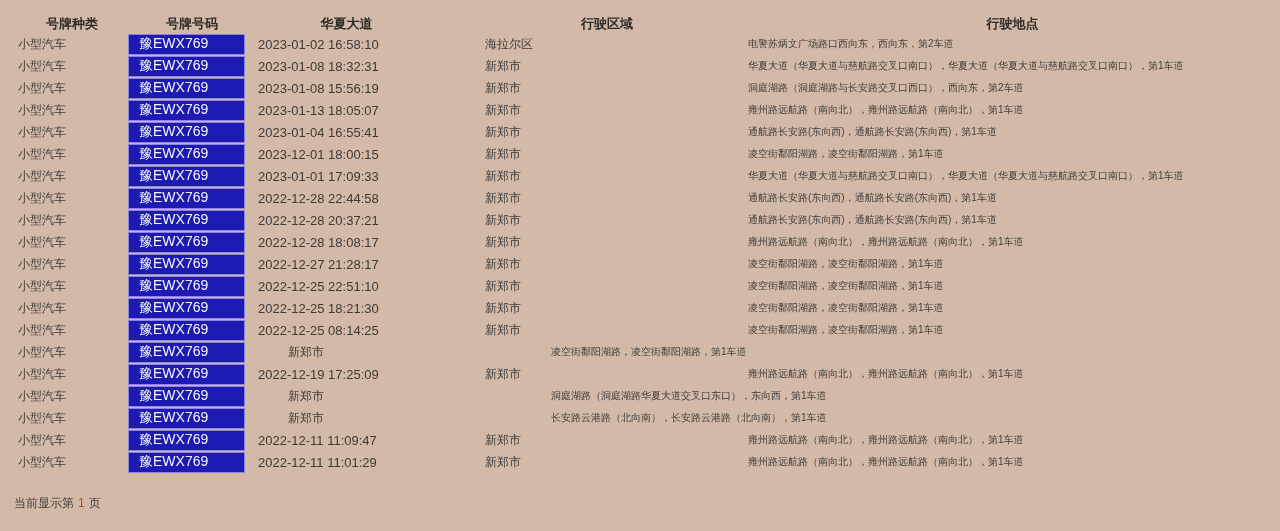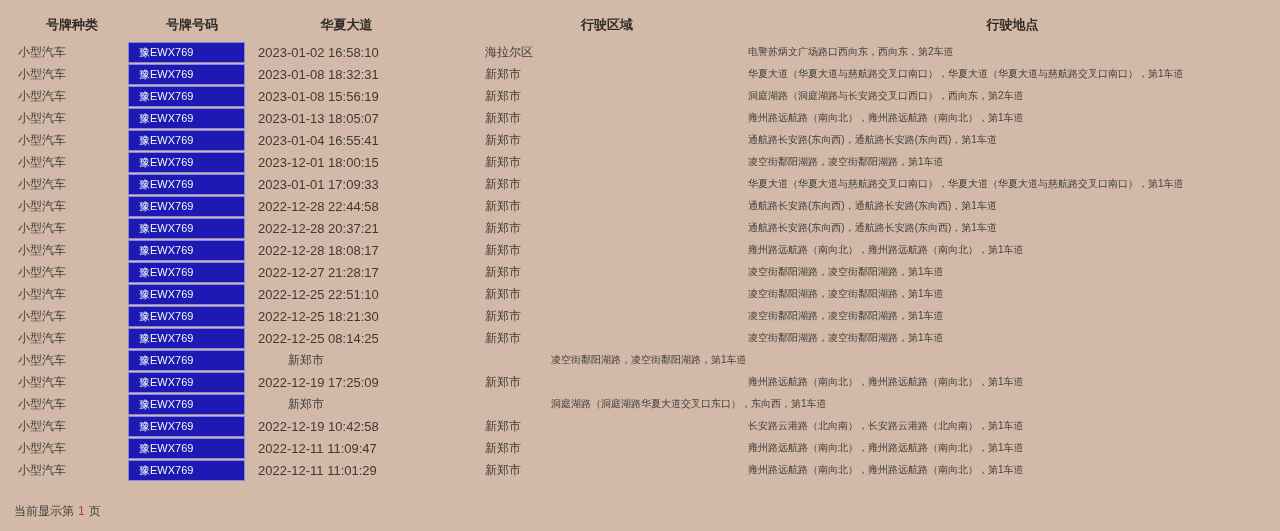--- a/index.html
+++ b/index.html
@@ -4,21 +4,21 @@
 <style>
   * { box-sizing: border-box; margin: 0; padding: 0; }
   html, body {
     width: 1280px; height: 531px;
     background: #d3b9a8;
     font-family: "Liberation Sans", "DejaVu Sans", sans-serif;
     color: #42403c;
     overflow: hidden;
   }
   .tbl { width: 1280px; padding-top: 8px; }
-  .hrow { display: flex; height: 25px; align-items: flex-start; margin-top: 8px; }
+  .hrow { display: flex; height: 25px; align-items: flex-end; }
   .hcell {
     font-size: 13px; font-weight: bold; color: #2f2b26;
     text-align: center; white-space: nowrap;
   }
   .row { display: flex; height: 22px; align-items: center; }
   .c { white-space: nowrap; overflow: hidden; }
   .c1 { width: 128px; }
   .c2 { width: 120px; }
   .c3 { width: 197px; }
   .c4 { width: 300px; }
@@ -29,21 +29,21 @@
   .row .c1 { padding-left: 18px; font-size: 12px; }
   .row .c3 { padding-left: 10px; font-size: 13px; color: #3e3a35; }
   .row .c4 { padding-left: 40px; font-size: 12px; }
   .row .c5 { padding-left: 3px; font-size: 10px; }
   .plate {
     display: flex; align-items: center;
     width: 117px; height: 21px;
     background: #1c1ab2;
     border: 1px solid #8886dc;
     color: #f4f4fa;
-    font-size: 11px;
+    font-size: 14px;
     padding-left: 10px;
     cursor: pointer;
   }
   .footer {
     margin-top: 22px;
     padding-left: 14px;
     font-size: 12px;
     color: #42403c;
   }
   .pagenum { color: #b5432f; margin: 0 4px; }
@@ -228,21 +228,20 @@
         </div>
         <div class="c c4">新郑市</div>
         <div class="c c5">洞庭湖路（洞庭湖路华夏大道交叉口东口），东向西，第1车道</div>
       </div>
 
       <div class="row">
         <div class="c c1">小型汽车</div>
         <div class="c c2">
           <span class="plate">豫EWX769</span>
         </div>
-        <div class="c c3">2022-12-19 10:42:58</div>
         <div class="c c4">新郑市</div>
         <div class="c c5">长安路云港路（北向南），长安路云港路（北向南），第1车道</div>
       </div>
 
       <div class="row">
         <div class="c c1">小型汽车</div>
         <div class="c c2">
           <span class="plate">豫EWX769</span>
         </div>
         <div class="c c3">2022-12-11 11:09:47</div>

